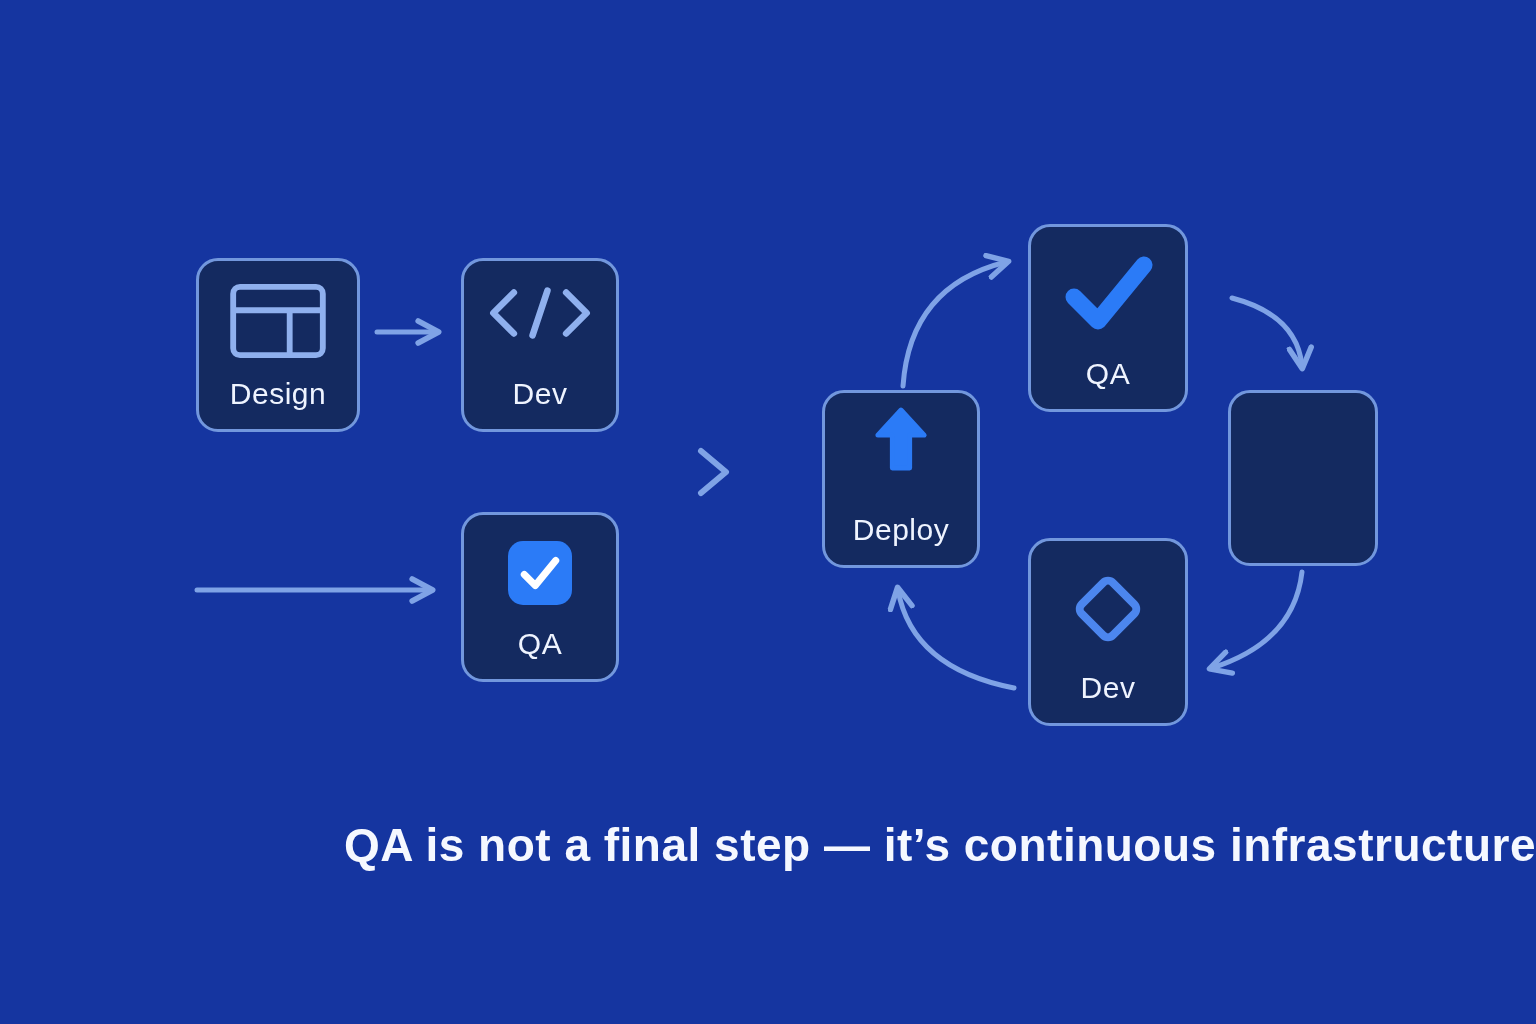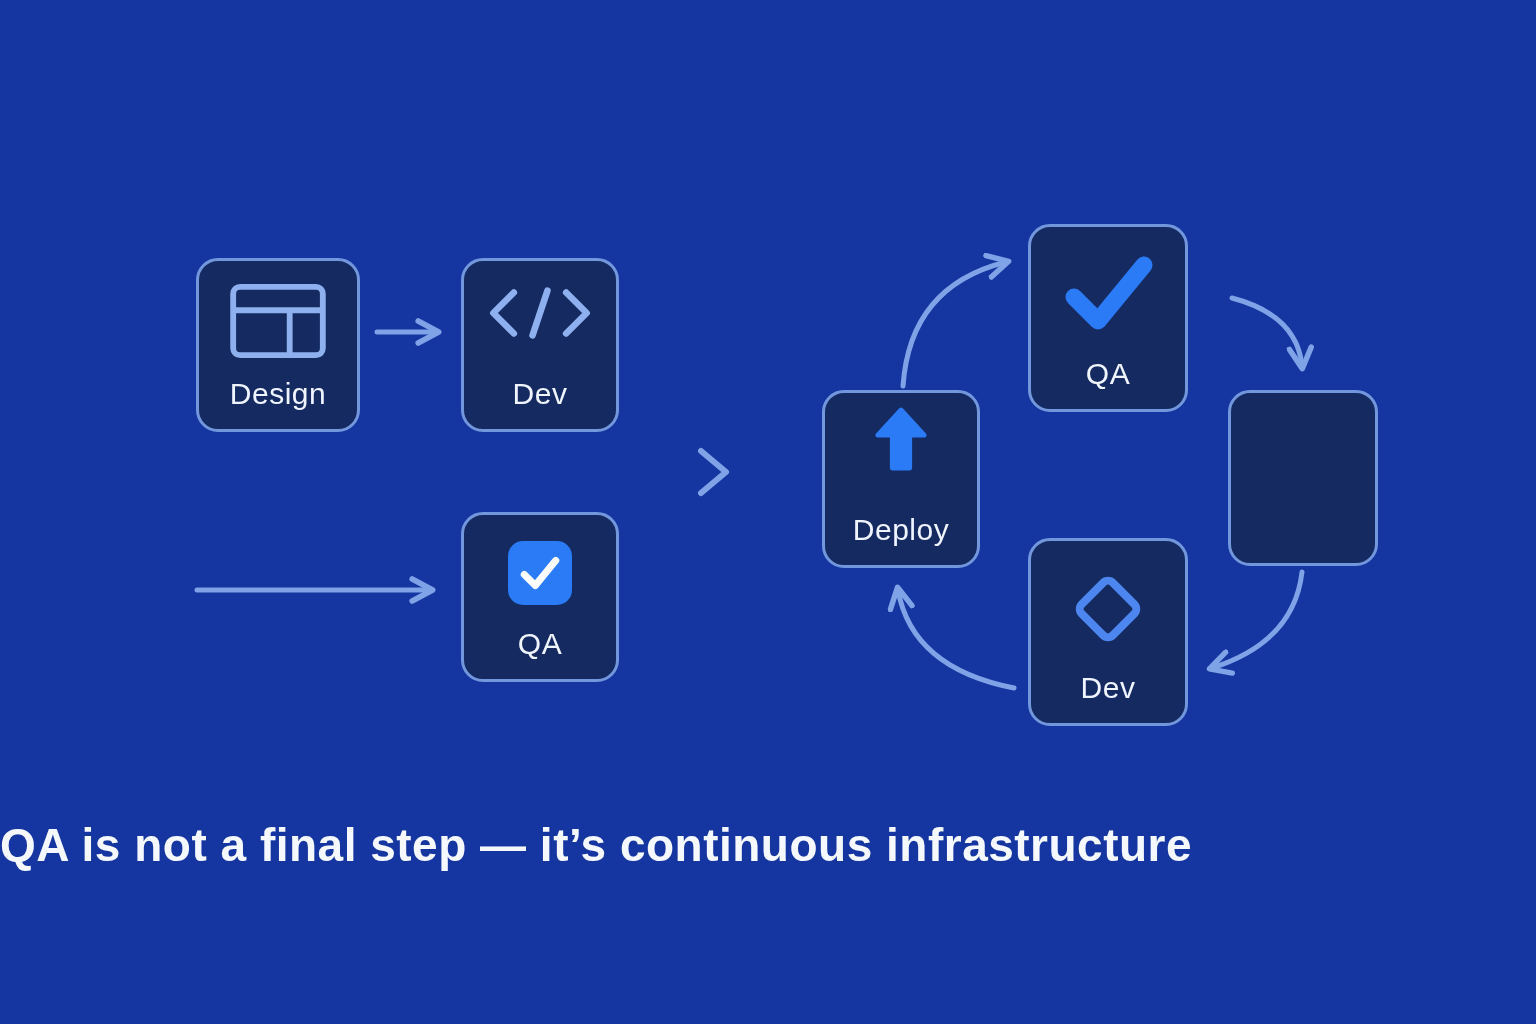--- a/index.html
+++ b/index.html
@@ -43,21 +43,21 @@
   }
 
   
   .deploy-box{left:822px;top:390px;width:158px;height:178px;padding-top:12px;}
   .cycle-qa-box{left:1028px;top:224px;width:160px;height:188px;padding-top:26px;}
   .cycle-empty-box{left:1228px;top:390px;width:150px;height:176px;}
   .cycle-dev-box{left:1028px;top:538px;width:160px;height:188px;padding-top:28px;}
 
   .caption{
     position:absolute;left:0;top:818px;width:1536px;
-    text-align:left;
+    text-align:right;
     color:#F5F8FF;
     font-size:46px;
     font-weight:600;
     letter-spacing:.5px;
   }
 </style>
 </head>
 <body>
 
 <div class="canvas">

